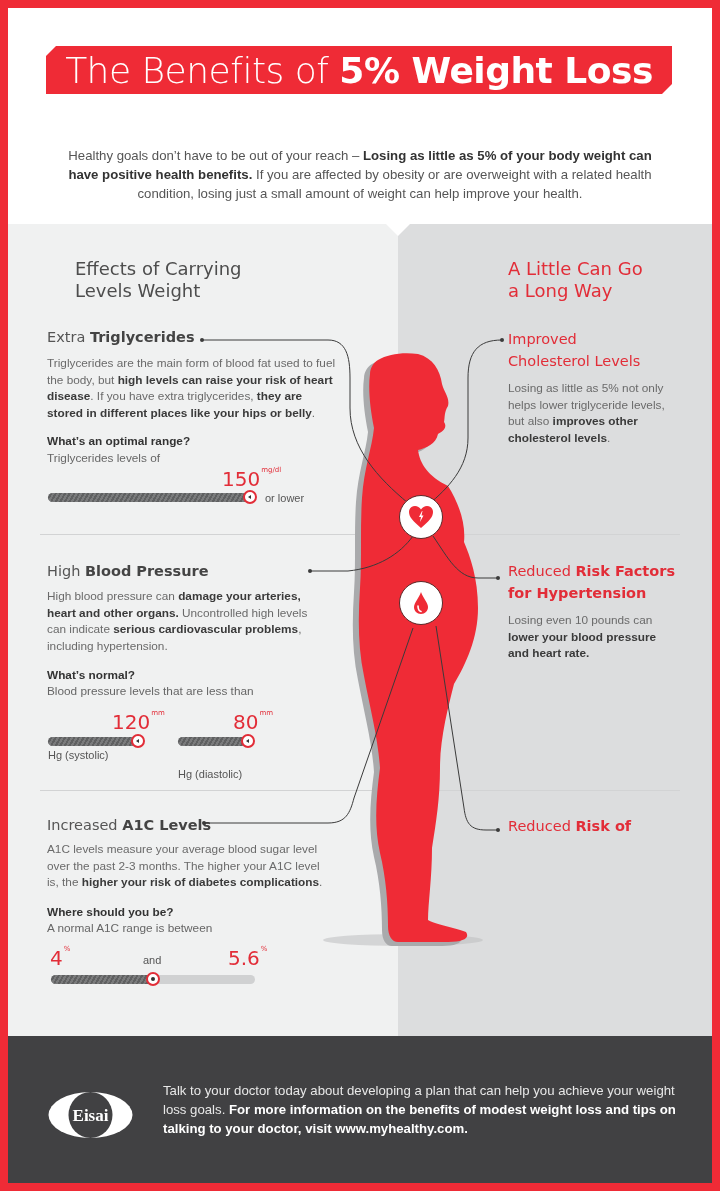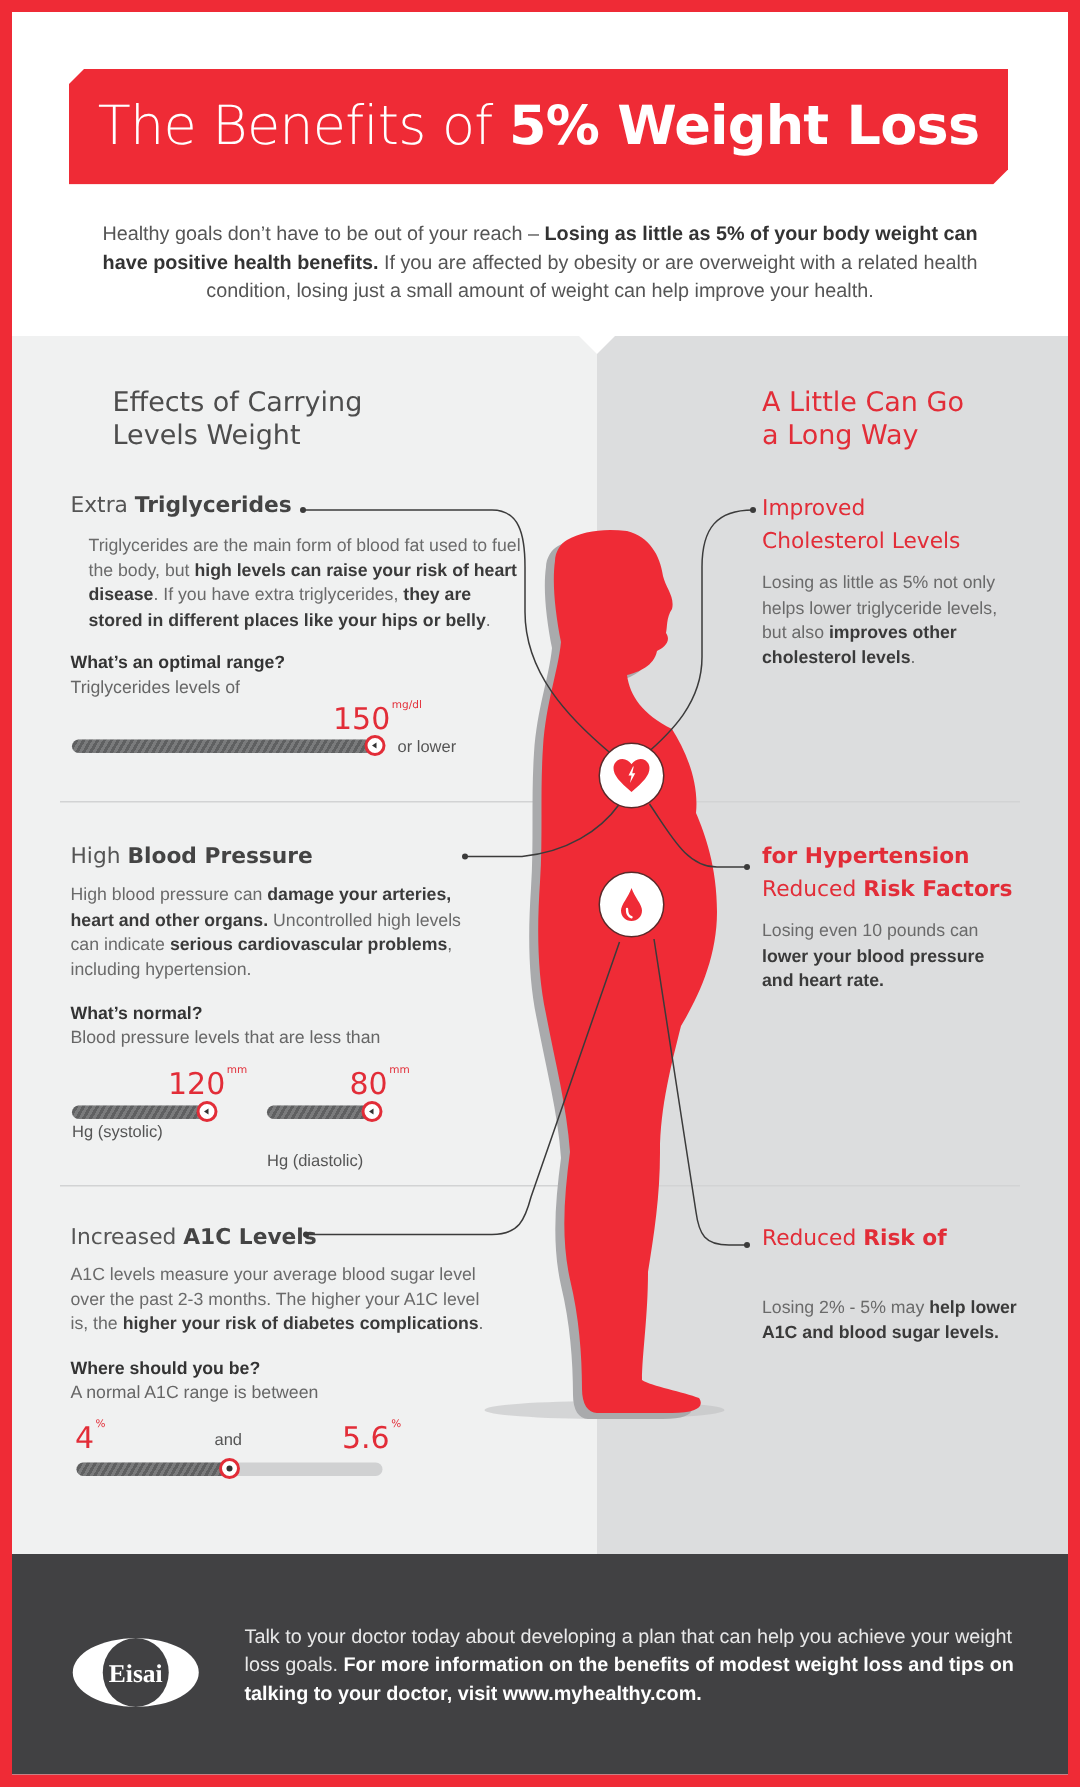--- a/index.html
+++ b/index.html
@@ -3,21 +3,21 @@
 <meta charset="utf-8">
 <style>
   * { box-sizing: border-box; margin: 0; padding: 0; }
   html, body { width: 720px; height: 1191px; overflow: hidden; background: #ef2b36; }
   body { position: relative; font-family: "Liberation Sans", sans-serif; color: #5a5a5a; }
 
   .frame { position: absolute; left: 8px; top: 8px; width: 704px; height: 1175px; background: #ffffff; overflow: hidden; }
 
   
   .title-banner {
-    position: absolute; left: 38px; top: 38px; width: 626px; height: 77px;
+    position: absolute; left: 38px; top: 38px; width: 626px; height: 48px;
     background: #ef2b36;
     clip-path: polygon(10px 0, 100% 0, 100% calc(100% - 10px), calc(100% - 10px) 100%, 0 100%, 0 10px);
     display: flex; align-items: center; justify-content: center;
   }
   .title-banner .t { color: #fff; font-family: "DejaVu Sans", sans-serif; font-size: 36px; font-weight: 300; letter-spacing: -0.5px; }
   .title-banner .t b { font-weight: 700; }
 
   .intro {
     position: absolute; left: 60px; top: 138px; width: 584px;
     text-align: center; font-size: 13.2px; line-height: 19px; color: #555;
@@ -89,21 +89,21 @@
   <div class="sep" style="top:782px;"></div>
 
   <div class="h-section h-left">
     <div>Effects of Carrying</div>
       <div>Levels Weight</div>
   </div>
 
   <div class="sub" style="left:39px; top:321px;">
     <span>Extra </span><b>Triglycerides</b>
   </div>
-  <p class="body-text" style="left:39px; top:347px; width:290px;margin-left:12px;">
+  <p class="body-text" style="left:39px; top:347px; width:290px;">
     <span>Triglycerides are the main form of blood fat used to fuel the body, but </span><b>high levels can raise your risk of heart disease</b><span>. If you have extra triglycerides, </span><b>they are stored in different places like your hips or belly</b><span>.</span>
   </p>
   <div class="q" style="left:39px; top:426px;">What’s an optimal range?</div>
   <div class="qs" style="left:39px; top:443px;">Triglycerides levels of</div>
   <div class="big" style="left:214px; top:459px;"><span>150</span><sup>mg/dl</sup></div>
   <div class="track" style="left:40px; top:485px; width:200px;">
     <div class="fill" style="width:200px;"></div>
   </div>
   <div class="knob" style="left:235px; top:482px;"></div>
   <div class="small-lbl" style="left:257px; top:484px;">or lower</div>
@@ -154,33 +154,30 @@
 
   <div class="sub-r" style="left:500px; top:320px;">
     <div>Improved</div>
       <div>Cholesterol Levels</div>
   </div>
   <p class="body-text" style="left:500px; top:372px; width:170px;">
     <span>Losing as little as 5% not only helps lower triglyceride levels, but also </span><b>improves other cholesterol levels</b><span>.</span>
   </p>
 
   <div class="sub-r" style="left:500px; top:552px;">
+    <div><span>Reduced </span><b>Risk Factors</b></div>
     <div><b>for Hypertension</b></div>
-    <div><span>Reduced </span><b>Risk Factors</b></div>
   </div>
   <p class="body-text" style="left:500px; top:604px; width:160px;">
     <span>Losing even 10 pounds can </span><b>lower your blood pressure and heart rate.</b>
   </p>
 
   <div class="sub-r" style="left:500px; top:807px;">
     <div><span>Reduced </span><b>Risk of</b></div>
   </div>
-  <p class="body-text" style="left:500px; top:855px; width:175px;">
-    <span>Losing 2% - 5% may </span><b>help lower A1C and blood sugar levels.</b>
-  </p>
 
   <svg class="figure" viewBox="0 0 704 1175">
 
     <ellipse cx="395" cy="932" rx="80" ry="6" fill="#bdbebf" opacity="0.55"></ellipse>
 
     <path transform="translate(-6,4)" fill="#a9aaac" d="M370 352 C380 346 395 344 410 346 C425 350 432 362 434 376 C436 384 442 390 440 398 C436 404 437 410 436 414 C440 420 434 424 430 426 C428 436 418 440 410 442 C412 456 420 468 440 478 C450 494 458 514 456 534 C462 548 470 570 470 600 C470 630 458 656 446 676 C440 700 432 730 432 760 C432 790 428 815 424 840 C424 870 420 895 420 912 C426 916 448 920 458 924 C462 930 456 934 440 934 L390 934 C384 934 380 928 380 918 C380 895 378 870 372 845 C366 818 368 790 372 760 C370 730 362 700 356 668 C350 640 350 610 352 580 C354 550 352 520 354 490 C356 460 364 440 366 420 C362 400 360 380 362 366 C362 360 366 354 370 352 Z"></path>
 
     <path fill="#ef2b36" d="M370 352 C380 346 395 344 410 346 C425 350 432 362 434 376 C436 384 442 390 440 398 C436 404 437 410 436 414 C440 420 434 424 430 426 C428 436 418 440 410 442 C412 456 420 468 440 478 C450 494 458 514 456 534 C462 548 470 570 470 600 C470 630 458 656 446 676 C440 700 432 730 432 760 C432 790 428 815 424 840 C424 870 420 895 420 912 C426 916 448 920 458 924 C462 930 456 934 440 934 L390 934 C384 934 380 928 380 918 C380 895 378 870 372 845 C366 818 368 790 372 760 C370 730 362 700 356 668 C350 640 350 610 352 580 C354 550 352 520 354 490 C356 460 364 440 366 420 C362 400 360 380 362 366 C362 360 366 354 370 352 Z"></path>
 
     <g fill="none" stroke="#3b3b3b" stroke-width="1">

